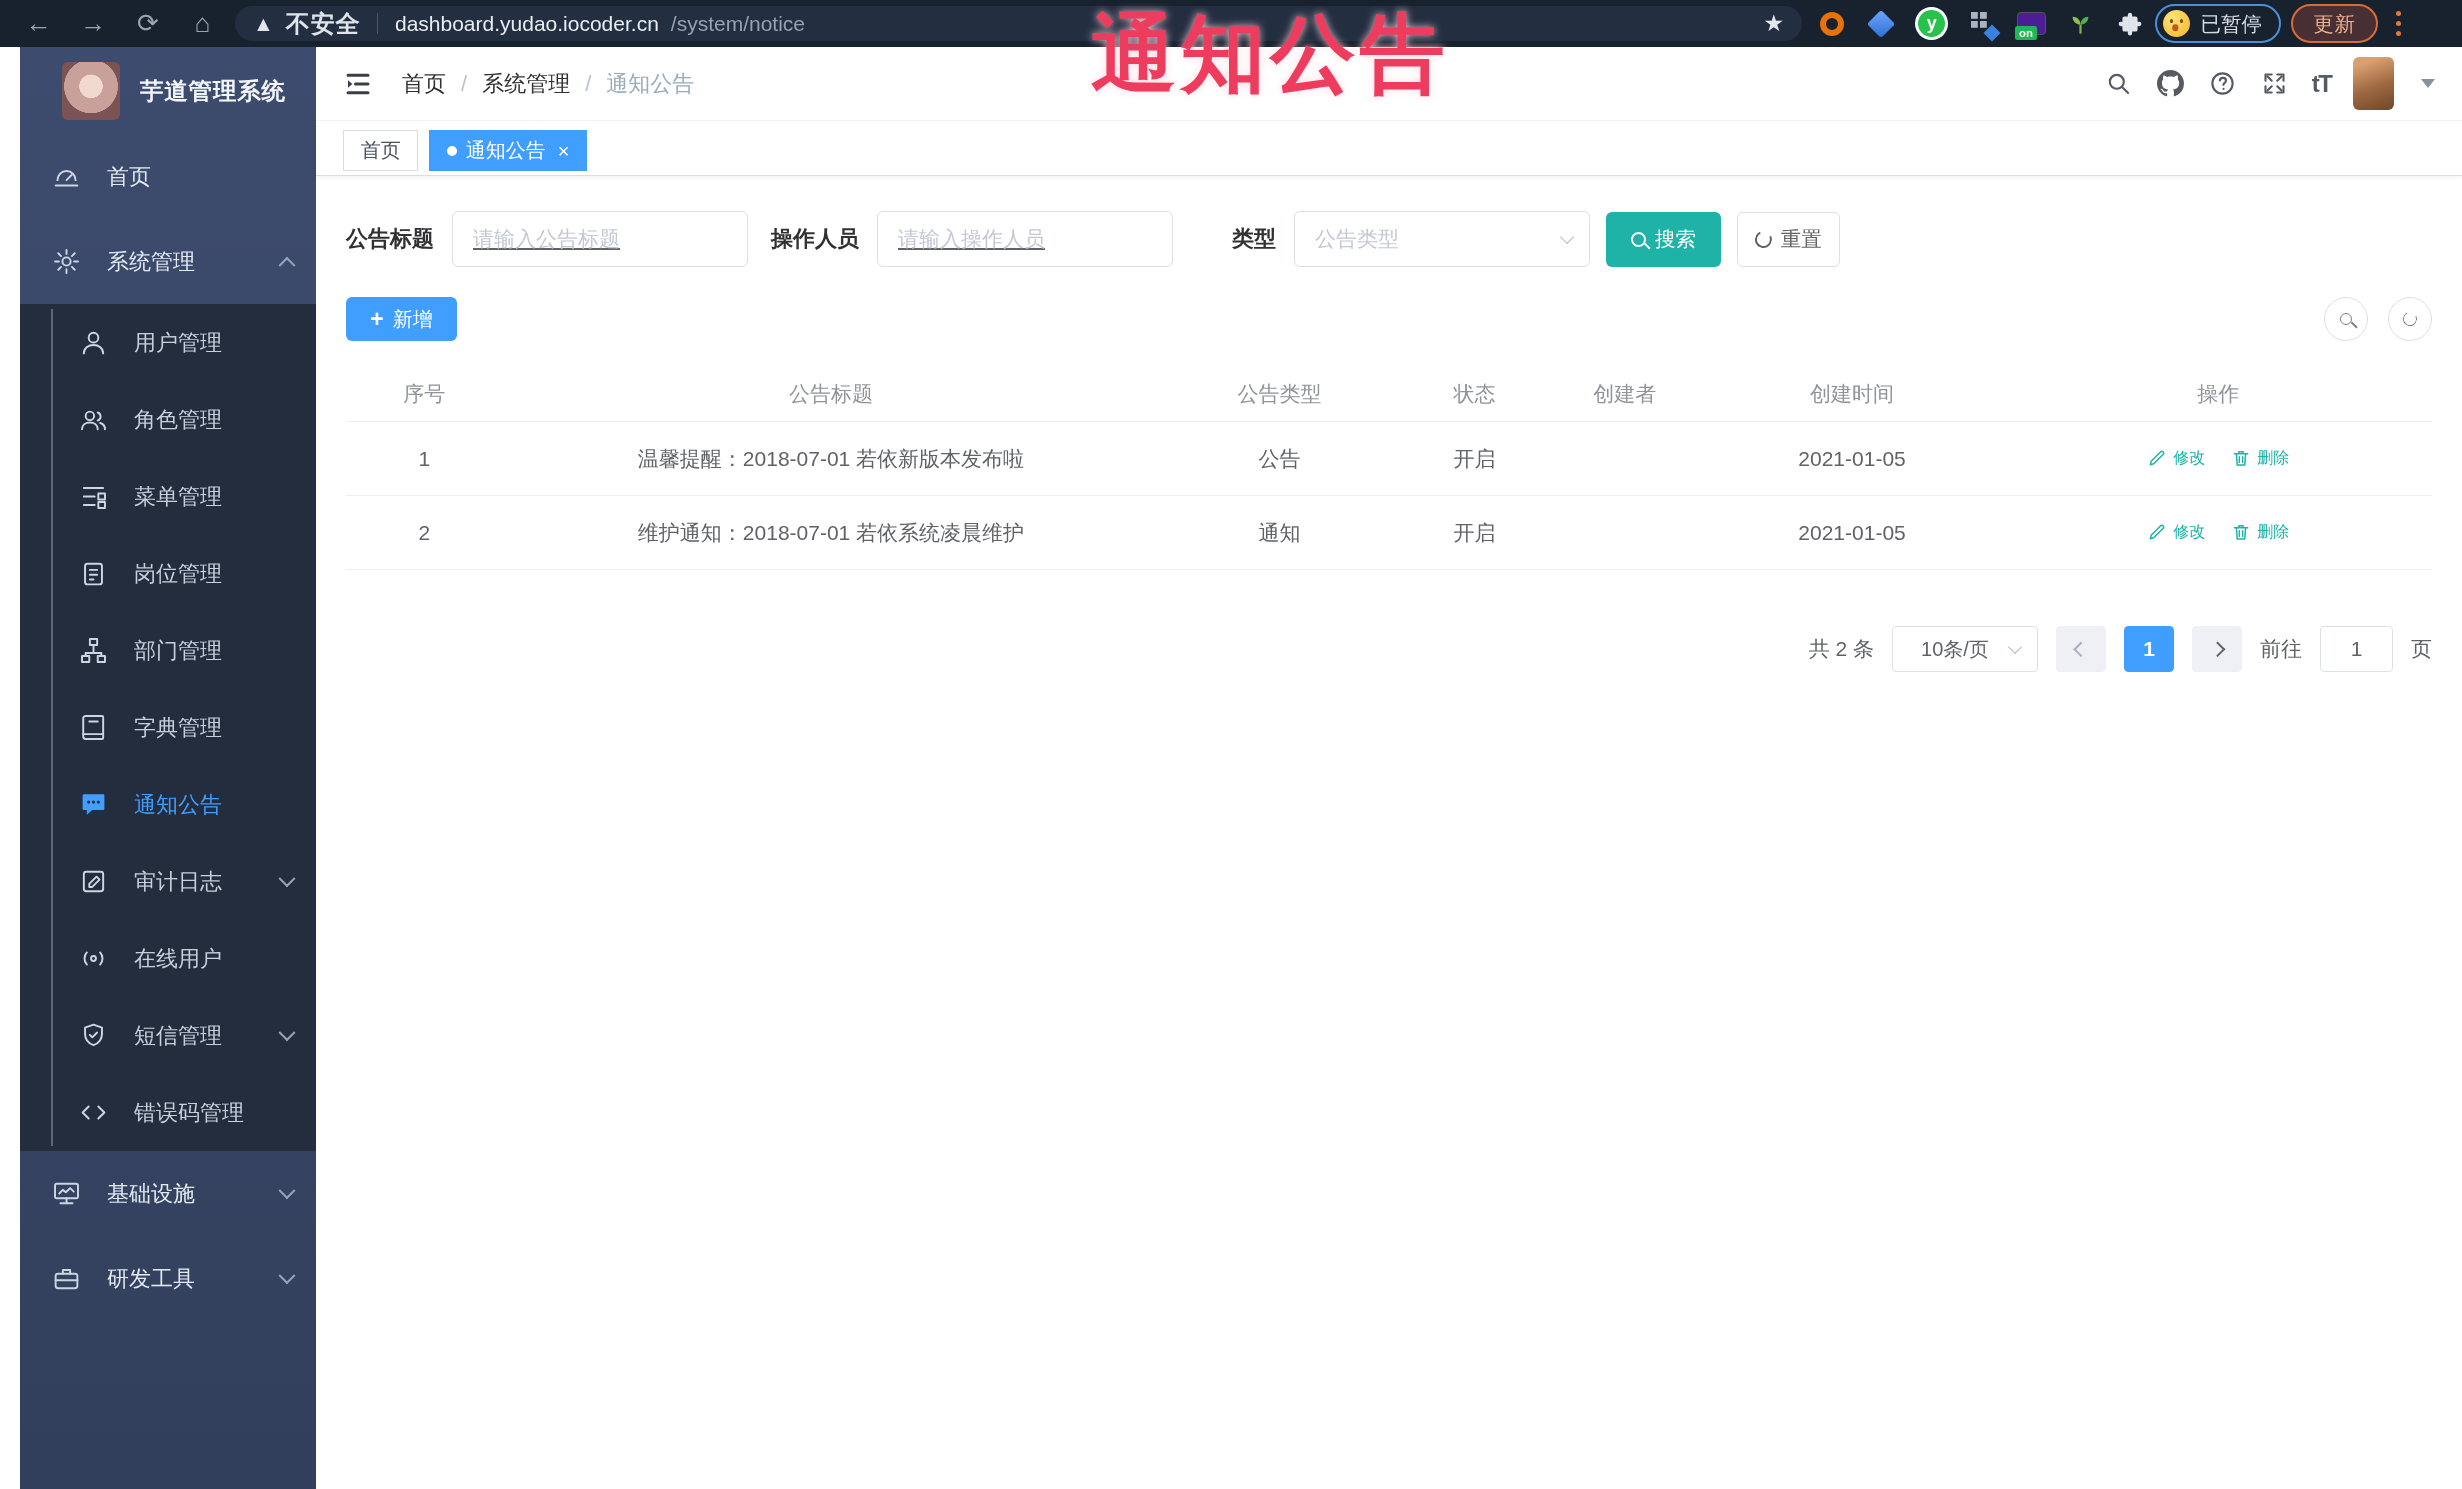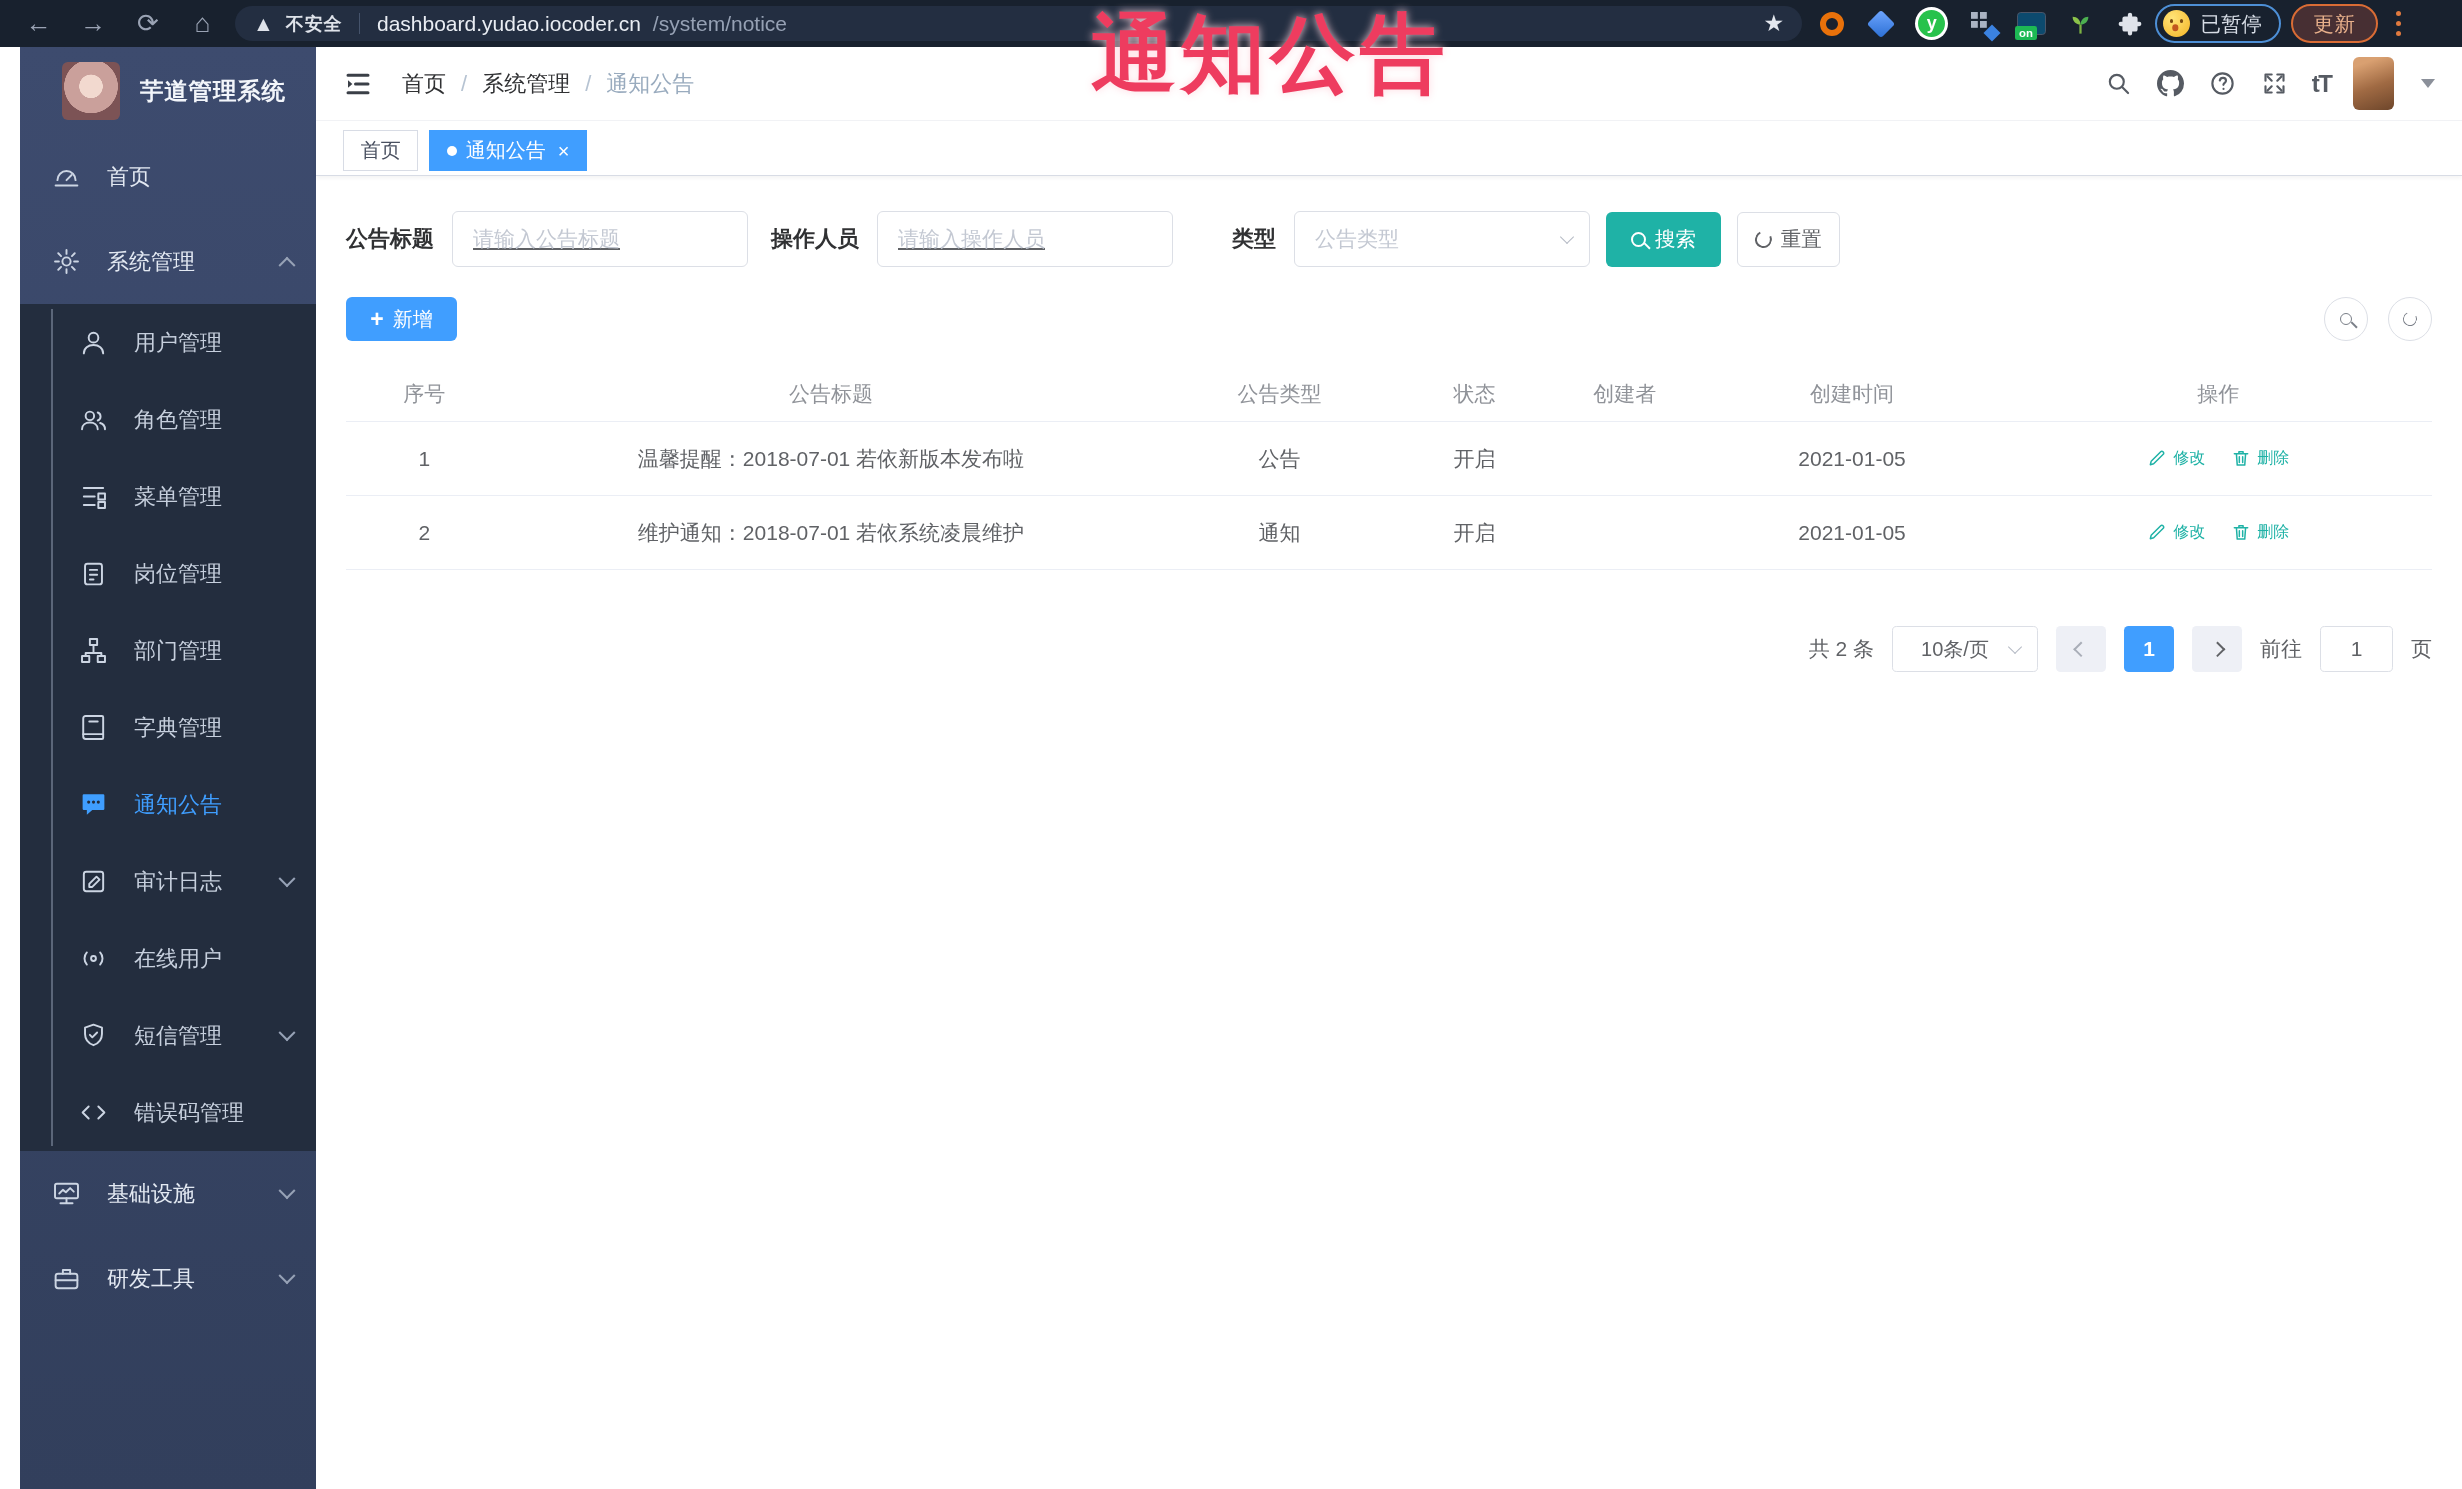--- a/index.html
+++ b/index.html
@@ -5,34 +5,34 @@
   * { margin:0; padding:0; box-sizing:border-box; }
   html,body { width:2462px; height:1490px; }
   body { font-family:"Liberation Sans","DejaVu Sans",sans-serif; }
   .screen { position:relative; width:2462px; height:1490px; overflow:hidden; background:#fff; }
 
   
   .browser-bar { height:47px; background:#18212e; display:flex; align-items:center; padding:0 16.7px; gap:10.6px; }
   .bnav { color:#9aa3b4; font-size:26px; width:44px; height:36px; display:flex; align-items:center; justify-content:center; border-radius:18px; flex:none; }
   .url-pill { flex:none; width:1567px; height:35px; background:#232e41; border-radius:17.4px; display:flex; align-items:center; padding:0 18px; gap:12px; }
   .warn { color:#dfe3ea; font-size:21px; }
-  .sec-label { color:#dfe3ea; font-size:18px; font-weight:bold; letter-spacing:0.8px; }
+  .sec-label { color:#dfe3ea; font-size:24px; font-weight:bold; letter-spacing:0.8px; }
   .url-sep { width:1.5px; height:21px; background:#45536b; margin:0 4.6px; }
   .url-host { color:#e9edf3; font-size:21px; }
   .url-path { color:#96a1b4; font-size:21px; }
   .pill-star { margin-left:auto; color:#e3e7ee; font-size:23px; }
   .ext-row { display:flex; align-items:center; gap:20px; flex:none; margin-left:4.6px; }
   .ext { width:29px; height:29px; flex:none; display:flex; align-items:center; justify-content:center; }
   .ext-donut { width:24px; height:24px; border:6.8px solid #e8710a; border-radius:50%; }
   .ext-gem { width:20px; height:20px; background:linear-gradient(135deg,#6fa6ff,#2b6fd4); transform:rotate(45deg); border-radius:3px; }
   .ext-glow { width:33px; height:33px; background:#fff; border-radius:50%; display:flex; align-items:center; justify-content:center; }
   .ext-y { width:27px; height:27px; background:#27c24c; border-radius:50%; color:#fff; font-size:18px; font-weight:bold; display:flex; align-items:center; justify-content:center; }
   .ext-grid { position:relative; width:24px; height:24px; background:linear-gradient(#aab3c2 0 0) 0 0/6.8px 6.8px no-repeat, linear-gradient(#aab3c2 0 0) 9px 0/6.8px 6.8px no-repeat, linear-gradient(#aab3c2 0 0) 0 9px/6.8px 6.8px no-repeat, linear-gradient(#aab3c2 0 0) 9px 9px/6.8px 6.8px no-repeat; }
   .ext-grid::after { content:''; position:absolute; right:-3px; bottom:-3px; width:12px; height:12px; background:#3b82e0; transform:rotate(45deg); }
-  .ext-onbox { position:relative; width:46px; height:23px; background:#0c4a6e; border-radius:3.8px; border:1.5px solid #4a5568; }
+  .ext-onbox { position:relative; width:46px; height:23px; background:#4c1d95; border-radius:3.8px; border:1.5px solid #4a5568; }
   .ext-onbadge { position:absolute; left:-3px; bottom:-6px; background:#1db954; color:#fff; font-size:11.4px; font-weight:bold; padding:0.8px 3.8px; border-radius:2.3px; }
   .profile-pill { flex:none; display:flex; align-items:center; gap:10.6px; border:2.3px solid #4d8fd6; border-radius:23px; height:39px; padding:0 16.7px 0 6px; }
   .emoji-face { width:27px; height:27px; border-radius:50%; background:radial-gradient(circle at 35% 30%, #ffe478, #f5b425); position:relative; }
   .emoji-face::after { content:''; position:absolute; left:6.8px; top:9px; width:3.8px; height:3.8px; border-radius:50%; background:#7a4b12; box-shadow:10px 0 0 #7a4b12, 3.8px 6.8px 0 1.5px #c1571f; }
   .paused-label { color:#d6dce5; font-size:20.5px; }
   .update-pill { flex:none; display:flex; align-items:center; justify-content:center; height:39px; padding:0 20px; border:2.3px solid #d96c35; border-radius:23px; background:#472f33; color:#e9b18c; font-size:20.5px; letter-spacing:0.8px; }
   .kebab { flex:none; display:flex; flex-direction:column; gap:4.6px; padding:3px 7.6px; }
   .kebab i { width:5.3px; height:5.3px; border-radius:50%; background:#e07a3f; }
 
   

